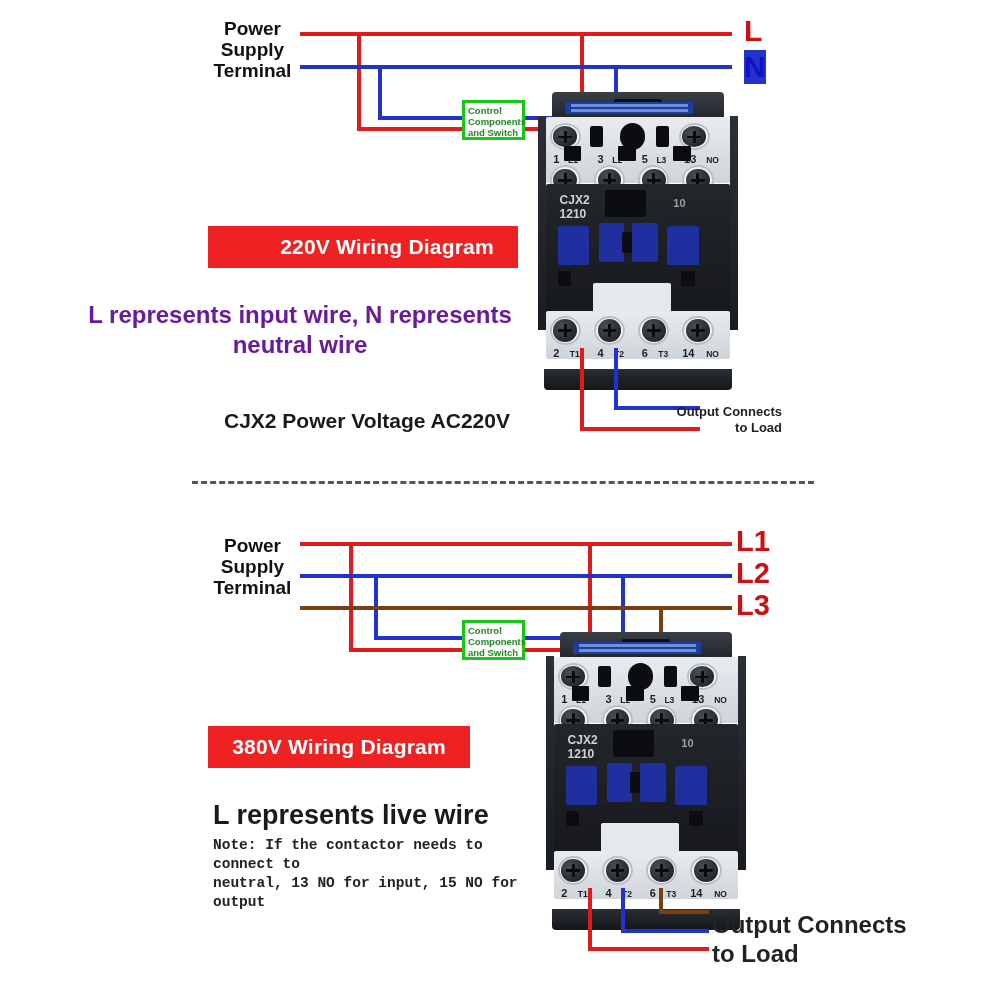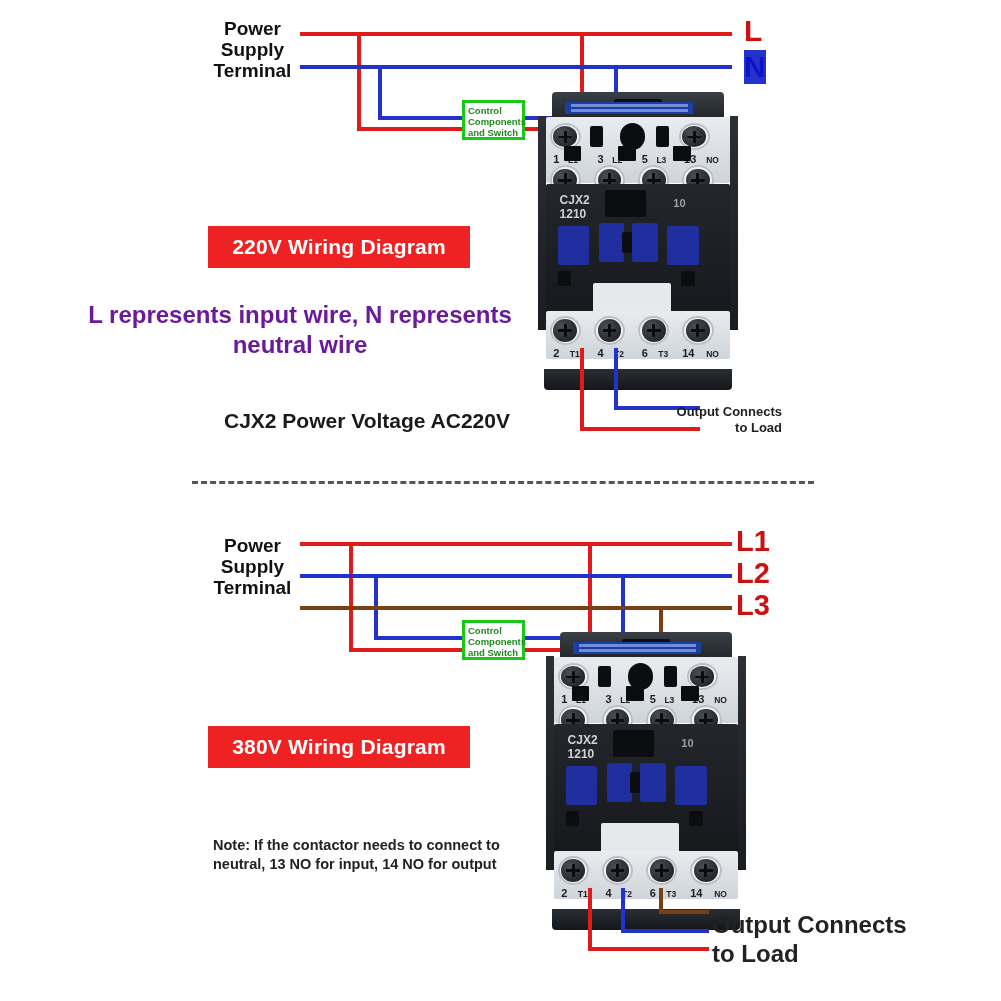--- a/index.html
+++ b/index.html
@@ -245,21 +245,21 @@
       <div class="basenotch" style="left:12%;bottom:1%;height:5%;"></div>
       <div class="basenotch" style="left:40%;bottom:1%;height:5%;"></div>
       <div class="basenotch" style="left:68%;bottom:1%;height:5%;"></div>
     </div>
 
     <div class="w v red abs" style="left:580px;top:348px;height:83px;"></div>
     <div class="w h red abs" style="left:580px;top:427px;width:120px;"></div>
     <div class="w v blue abs" style="left:614px;top:348px;height:62px;"></div>
     <div class="w h blue abs" style="left:614px;top:406px;width:86px;"></div>
 
-    <div class="abs badge" style="left:208px;top:226px;width:262px;height:42px;">220V Wiring Diagram</div>
+    <div class="abs badge" style="left:208px;top:226px;width:262px;height:42px;padding-left:48px;">220V Wiring Diagram</div>
 
     <div class="abs purple" style="left:55px;top:300px;width:490px;">
       <div>L represents input wire, N represents</div>
       <div>neutral wire</div>
     </div>
 
     <div class="abs blacktxt" style="left:224px;top:409px;width:400px;font-size:21px;">CJX2 Power Voltage AC220V</div>
 
     <div class="abs outlbl" style="left:560px;top:404px;width:222px;">
       <div>Output Connects</div>
@@ -435,24 +435,25 @@
 
     <div class="w v brown abs" style="left:659px;top:388px;height:26px;"></div>
     <div class="w h brown abs" style="left:659px;top:410px;width:50px;"></div>
     <div class="w v blue abs" style="left:621px;top:388px;height:45px;"></div>
     <div class="w h blue abs" style="left:621px;top:429px;width:88px;"></div>
     <div class="w v red abs" style="left:588px;top:388px;height:63px;"></div>
     <div class="w h red abs" style="left:588px;top:447px;width:121px;"></div>
 
     <div class="abs badge" style="left:208px;top:226px;width:262px;height:42px;">380V Wiring Diagram</div>
 
-
-    <div class="abs note" style="left:213px;top:336px;width:330px;">
+    <div class="abs blacktxt" style="left:213px;top:300px;width:400px;font-size:27px;">L represents live wire</div>
+
+    <div class="abs note" style="left:213px;top:336px;width:330px;font-family:Liberation Mono, monospace;">
       <div>Note: If the contactor needs to connect to</div>
-      <div>neutral, 13 NO for input, 14 NO for output</div>
+      <div>neutral, 13 NO for input, 15 NO for output</div>
     </div>
 
     <div class="abs outlbl big" style="left:712px;top:410px;width:280px;">
       <div>Output Connects</div>
       <div>to Load</div>
     </div>
   </div>
 
 </div>
 

